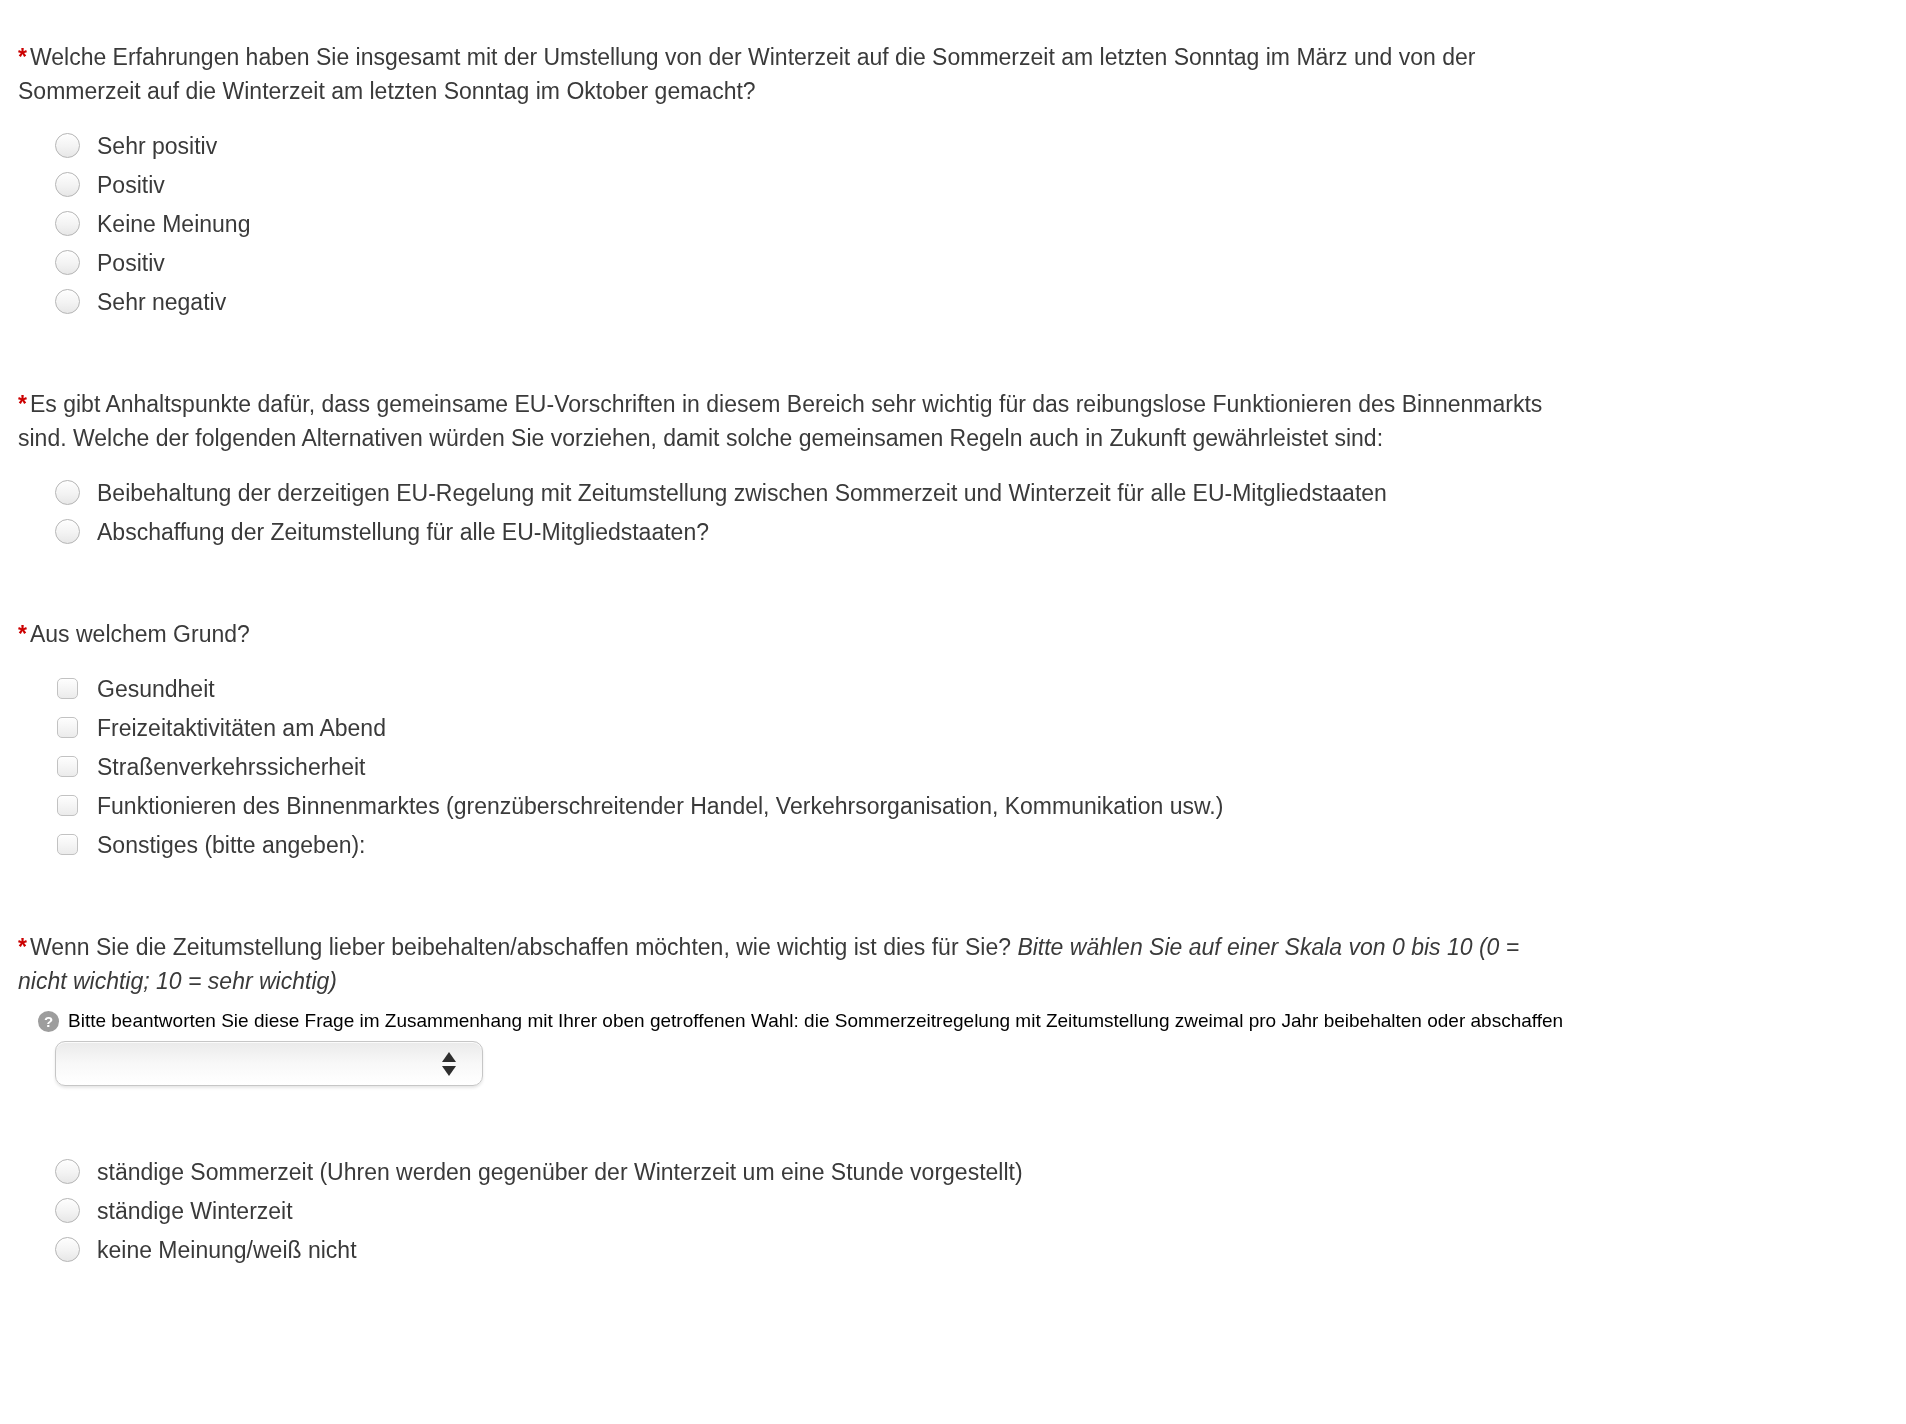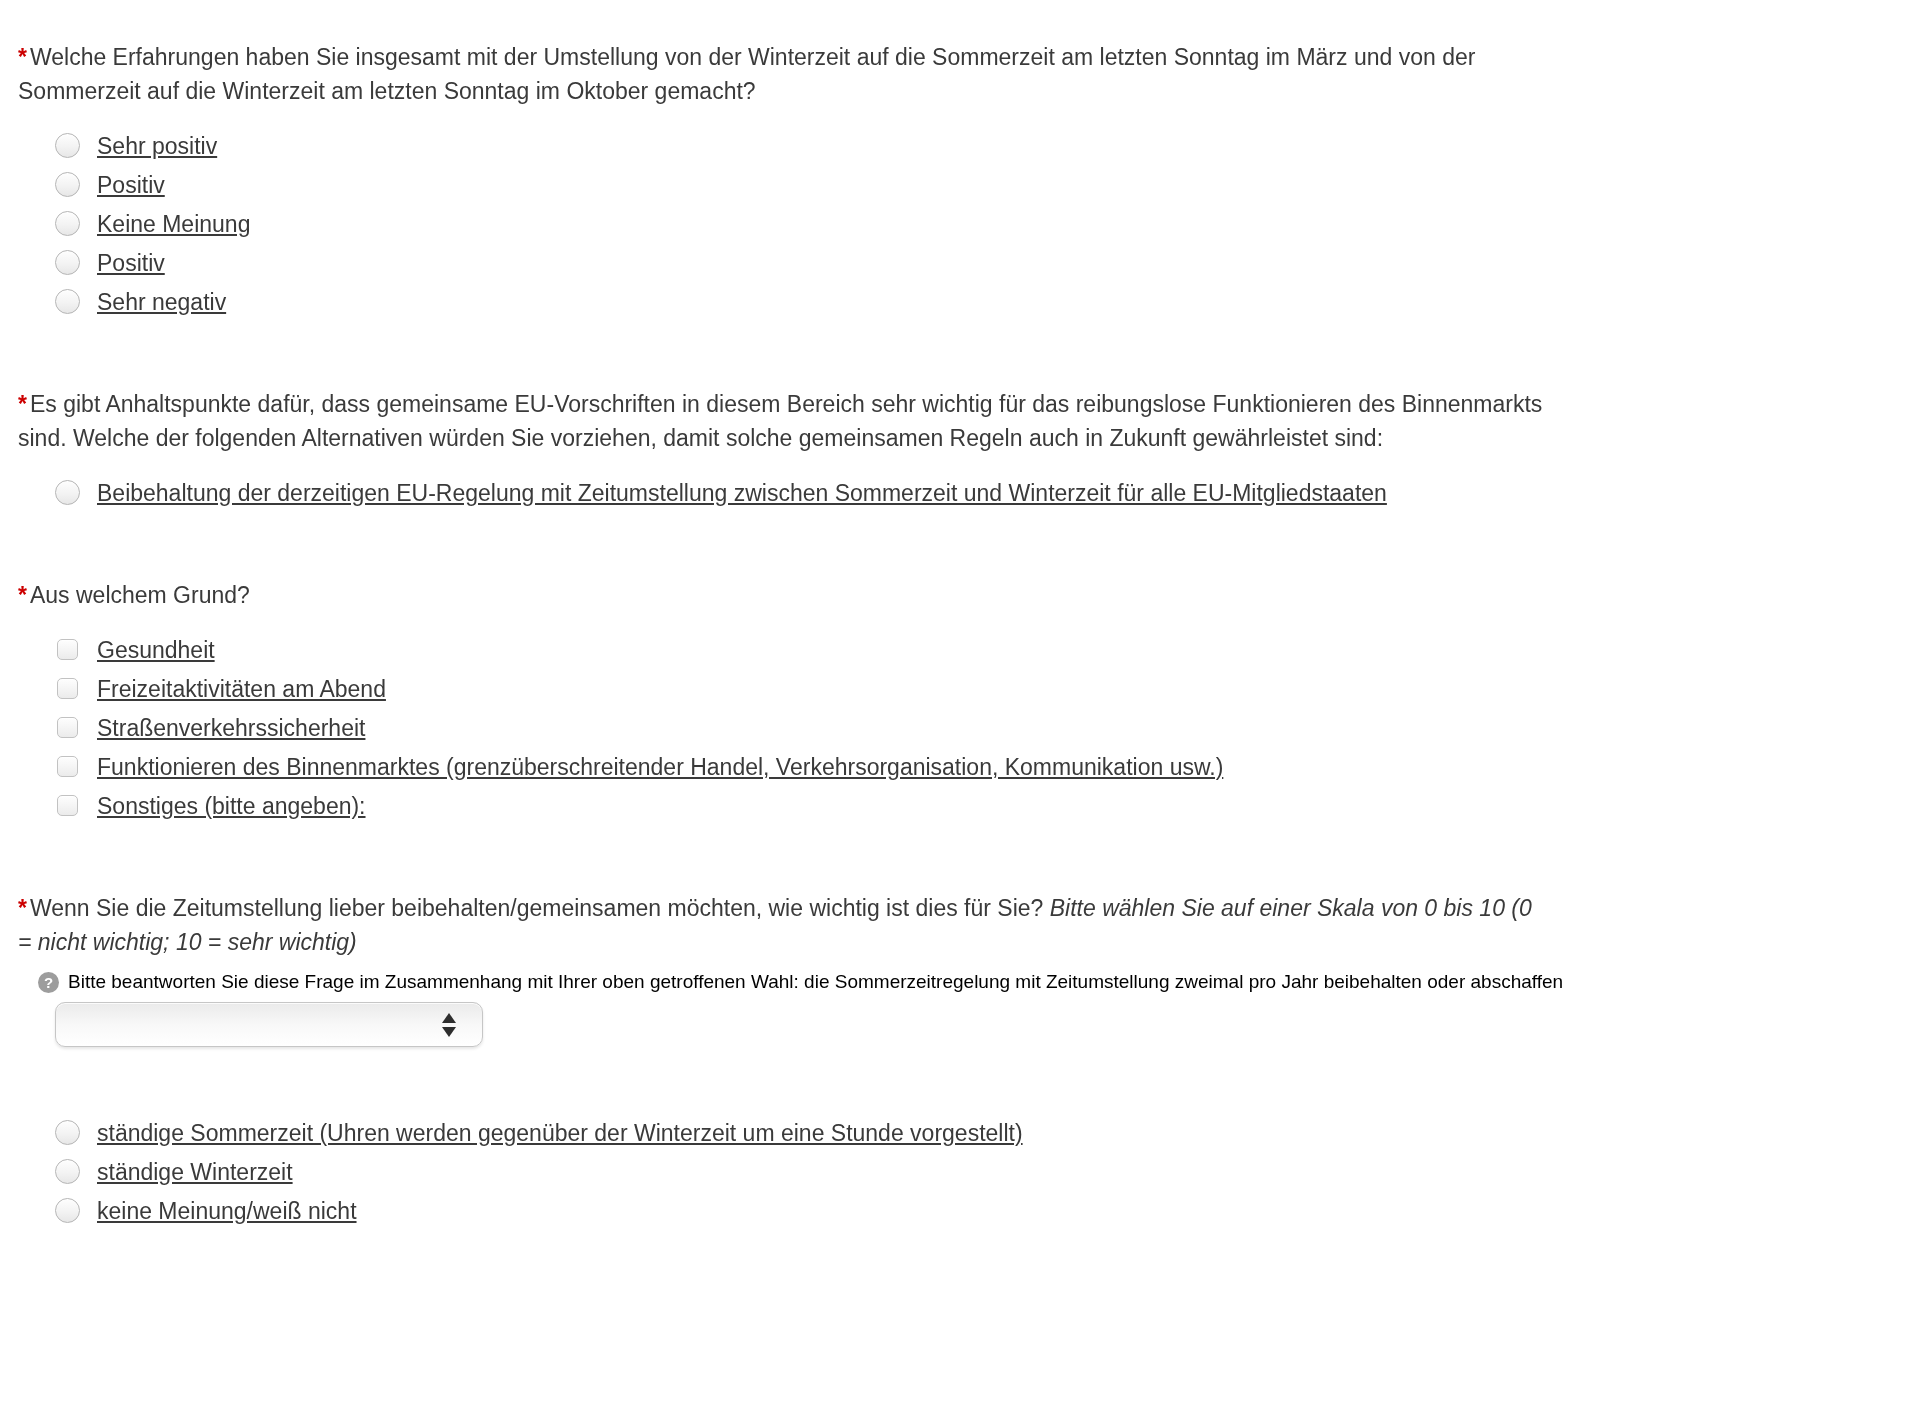--- a/index.html
+++ b/index.html
@@ -31,21 +31,20 @@
     margin-right: 3px;
   }
   .italic { font-style: italic; }
 
   .options { margin-top: 18px; }
   .option-row {
     display: flex;
     align-items: center;
     height: 39px;
     padding-left: 37px;
-    text-decoration: underline;
   }
   .radio {
     flex: none;
     width: 25px;
     height: 25px;
     border-radius: 50%;
     border: 1px solid #b5b5b5;
     background: linear-gradient(to bottom, #fefefe 0%, #f3f3f3 55%, #e7e7e7 100%);
     box-shadow: inset 0 1px 1px rgba(255,255,255,0.9);
     box-sizing: border-box;
@@ -160,20 +159,24 @@
     </div>
   </section>
 
   <section class="question-block">
     <div class="q-text"><span class="req">*</span><span>Es gibt Anhaltspunkte dafür, dass gemeinsame EU-Vorschriften in diesem Bereich sehr wichtig für das reibungslose Funktionieren des Binnenmarkts sind. Welche der folgenden Alternativen würden Sie vorziehen, damit solche gemeinsamen Regeln auch in Zukunft gewährleistet sind:</span></div>
     <div class="options">
       <div class="option-row">
         <span class="radio"></span>
         <span class="option-label">Beibehaltung der derzeitigen EU-Regelung mit Zeitumstellung zwischen Sommerzeit und Winterzeit für alle EU-Mitgliedstaaten</span>
       </div>
+      <div class="option-row">
+        <span class="radio"></span>
+        <span class="option-label">Abschaffung der Zeitumstellung für alle EU-Mitgliedstaaten?</span>
+      </div>
     </div>
   </section>
 
   <section class="question-block">
     <div class="q-text"><span class="req">*</span><span>Aus welchem Grund?</span></div>
     <div class="options">
       <div class="option-row">
         <span class="checkbox"></span>
         <span class="option-label">Gesundheit</span>
       </div>
@@ -190,21 +193,21 @@
         <span class="option-label">Funktionieren des Binnenmarktes (grenzüberschreitender Handel, Verkehrsorganisation, Kommunikation usw.)</span>
       </div>
       <div class="option-row">
         <span class="checkbox"></span>
         <span class="option-label">Sonstiges (bitte angeben):</span>
       </div>
     </div>
   </section>
 
   <section class="question-block">
-    <div class="q-text"><span class="req">*</span><span>Wenn Sie die Zeitumstellung lieber beibehalten/gemeinsamen möchten, wie wichtig ist dies für Sie?</span> <span class="italic">Bitte wählen Sie auf einer Skala von 0 bis 10 (0 = nicht wichtig; 10 = sehr wichtig)</span></div>
+    <div class="q-text"><span class="req">*</span><span>Wenn Sie die Zeitumstellung lieber beibehalten/abschaffen möchten, wie wichtig ist dies für Sie?</span> <span class="italic">Bitte wählen Sie auf einer Skala von 0 bis 10 (0 = nicht wichtig; 10 = sehr wichtig)</span></div>
     <div class="help-row">
       <span class="help-icon">
           <span>?</span>
         </span>
       <span class="help-text">Bitte beantworten Sie diese Frage im Zusammenhang mit Ihrer oben getroffenen Wahl: die Sommerzeitregelung mit Zeitumstellung zweimal pro Jahr beibehalten oder abschaffen</span>
     </div>
     <div class="select">
       <span class="select-value"></span>
       <span class="arrows">
         <span class="tri-up"></span>

